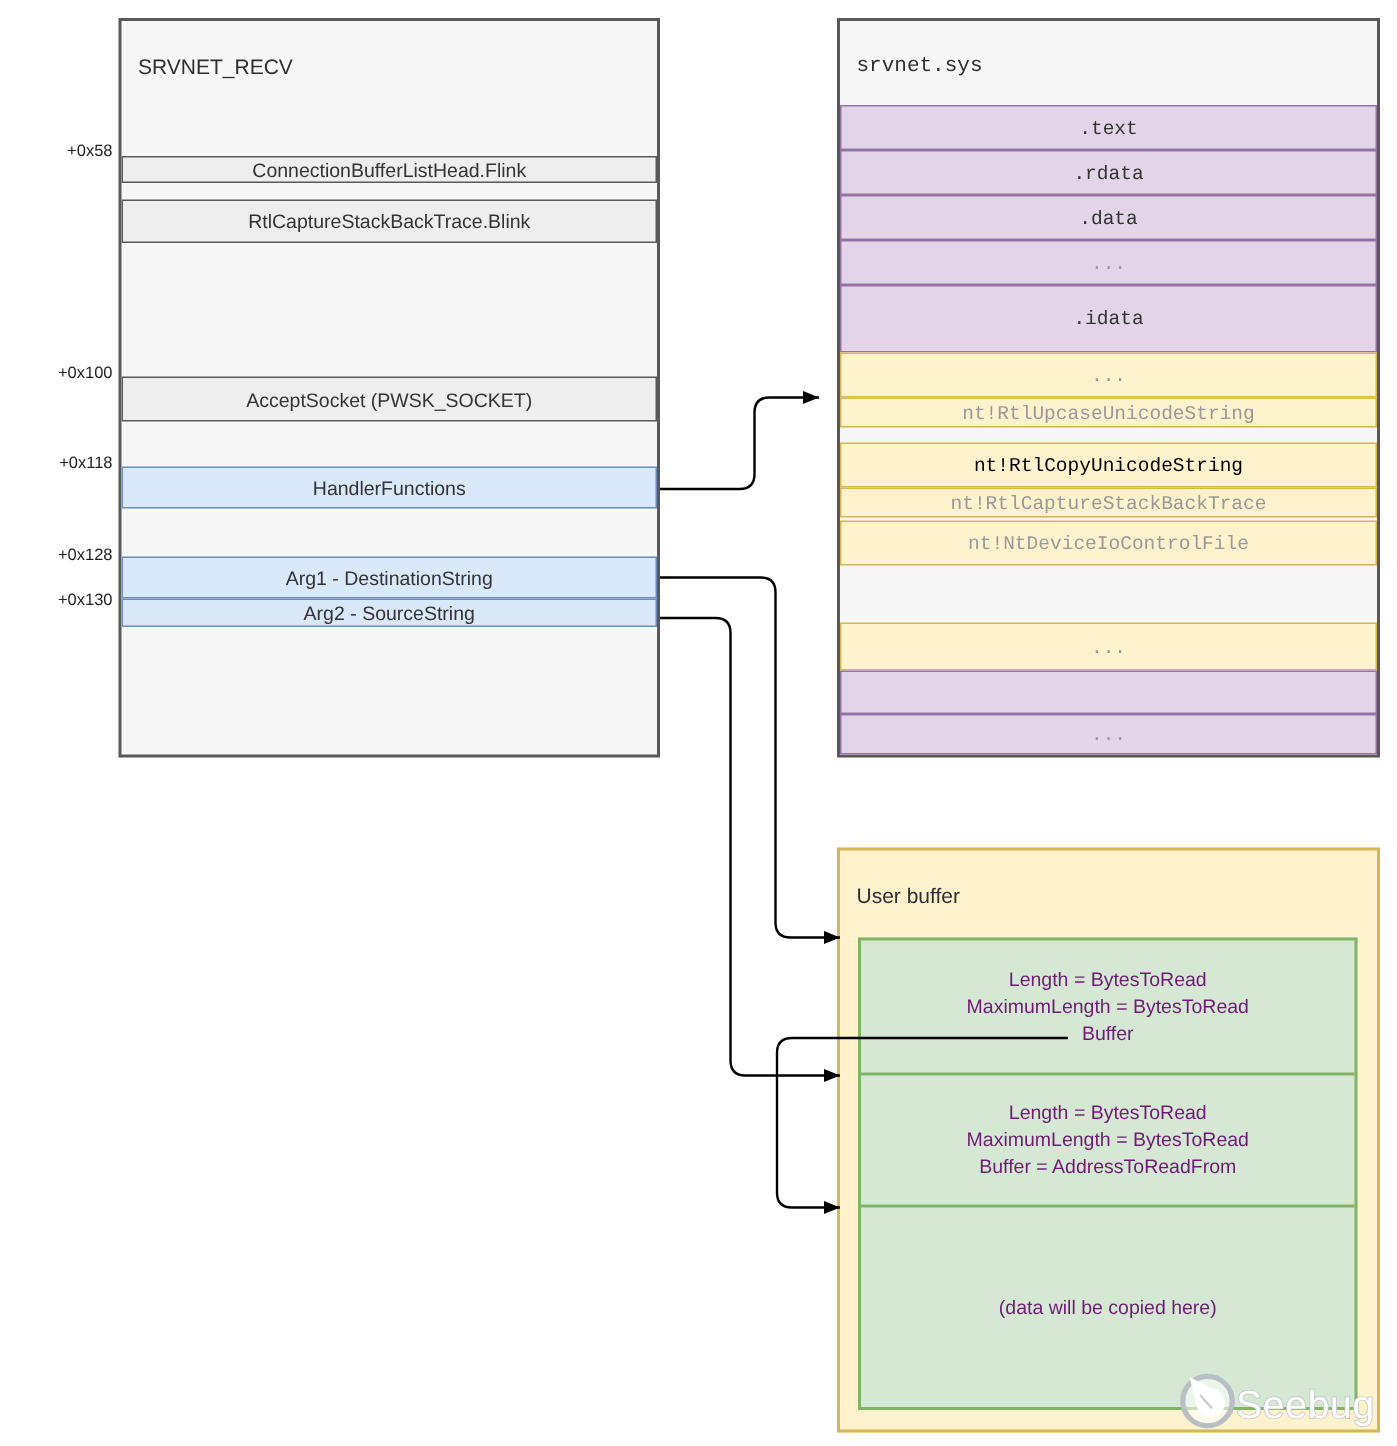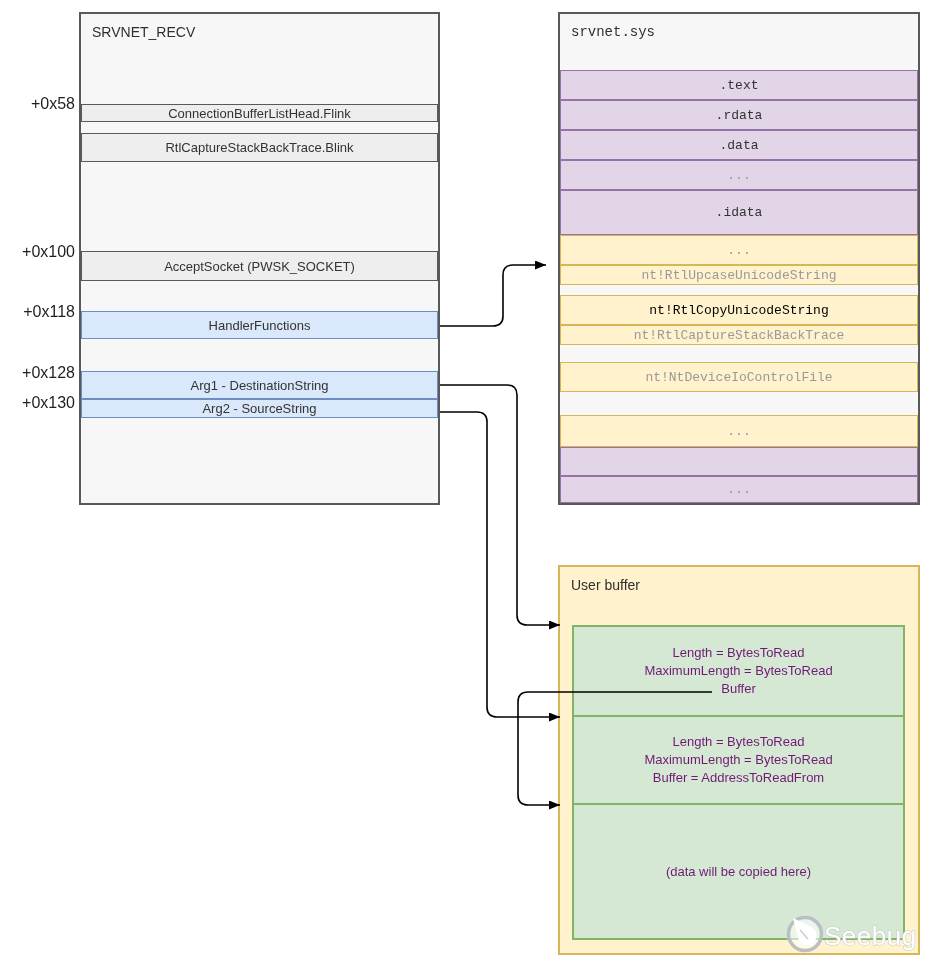--- a/index.html
+++ b/index.html
@@ -8,32 +8,32 @@
     --purple-fill:#e1d5e7; --purple-border:#9673a6;
     --yellow-fill:#fff2cc; --yellow-border:#d6b656;
     --green-fill:#d5e8d4; --green-border:#82b366;
     --muted-text:#999999; --text:#333333; --arrow:#000000;
   }
   html,body{margin:0;padding:0;background:#ffffff;}
   body{font-family:"Liberation Sans", sans-serif; color:var(--text);}
   .stage{position:relative;width:931px;height:964px;background:#fff;overflow:hidden;}
 
   .box{position:absolute;box-sizing:border-box;border:2px solid var(--dark-border);}
-  .box-title{position:absolute;left:11px;top:10px;font-size:14px;color:#2f2f2f;white-space:nowrap;}
+  .box-title{position:absolute;left:11px;top:22px;font-size:14px;color:#2f2f2f;white-space:nowrap;}
 
   .row{position:absolute;left:0;right:0;box-sizing:border-box;display:flex;align-items:center;justify-content:center;
        font-size:13px;white-space:nowrap;}
   .row.gray{background:var(--gray-row-fill);border:1px solid var(--dark-border);}
   .row.blue{background:var(--blue-fill);border:1px solid var(--blue-border);}
   .row.purple{background:var(--purple-fill);border:1px solid var(--purple-border);}
   .row.yellow{background:var(--yellow-fill);border:1px solid var(--yellow-border);}
   .row.muted{color:var(--muted-text);}
   .row.black{color:#000;}
 
-  .offset{position:absolute;right:856px;font-size:16px;color:#1f1f1f;white-space:nowrap;}
+  .offset{position:absolute;right:856px;font-size:11px;color:#1f1f1f;white-space:nowrap;}
 
   #srvnet-recv{left:79px;top:12px;width:361px;height:493px;background:var(--gray-fill);}
   #srvnet-sys{left:558px;top:12px;width:362px;height:493px;background:var(--gray-fill);font-family:Liberation Mono, monospace;}
   #user-buffer{left:558px;top:565px;width:362px;height:390px;background:var(--yellow-fill);border-color:var(--yellow-border);}
 
   #green-box{position:absolute;left:12px;top:58px;width:333px;height:315px;box-sizing:border-box;
              background:var(--green-fill);border:2px solid var(--green-border);}
   .gsec{box-sizing:border-box;display:flex;flex-direction:column;align-items:center;justify-content:center;
         font-size:13px;line-height:18px;color:#701a75;text-align:center;}
   .gsec .gline{white-space:nowrap;}
@@ -71,21 +71,21 @@
     <div class="box-title">srvnet.sys</div>
     <div class="row purple" style="top:56px;height:30px">.text</div>
     <div class="row purple" style="top:86px;height:30px">.rdata</div>
     <div class="row purple" style="top:116px;height:30px">.data</div>
     <div class="row purple muted" style="top:146px;height:30px">...</div>
     <div class="row purple" style="top:176px;height:45px">.idata</div>
     <div class="row yellow muted" style="top:221px;height:30px">...</div>
     <div class="row yellow muted" style="top:251px;height:20px">nt!RtlUpcaseUnicodeString</div>
     <div class="row yellow black" style="top:281px;height:30px">nt!RtlCopyUnicodeString</div>
     <div class="row yellow muted" style="top:311px;height:20px">nt!RtlCaptureStackBackTrace</div>
-    <div class="row yellow muted" style="top:348px;height:30px">nt!NtDeviceIoControlFile</div>
+    <div class="row yellow muted" style="top:333px;height:30px">nt!NtDeviceIoControlFile</div>
     <div class="row yellow muted" style="top:401px;height:32px">...</div>
     <div class="row purple" style="top:433px;height:29px"></div>
     <div class="row purple muted" style="top:462px;height:27px">...</div>
   </div>
 
   <div class="box" id="user-buffer">
     <div class="box-title">User buffer</div>
     <div id="green-box">
       <div class="gsec" id="gsec-1">
         <div class="gline">Length = BytesToRead</div>

